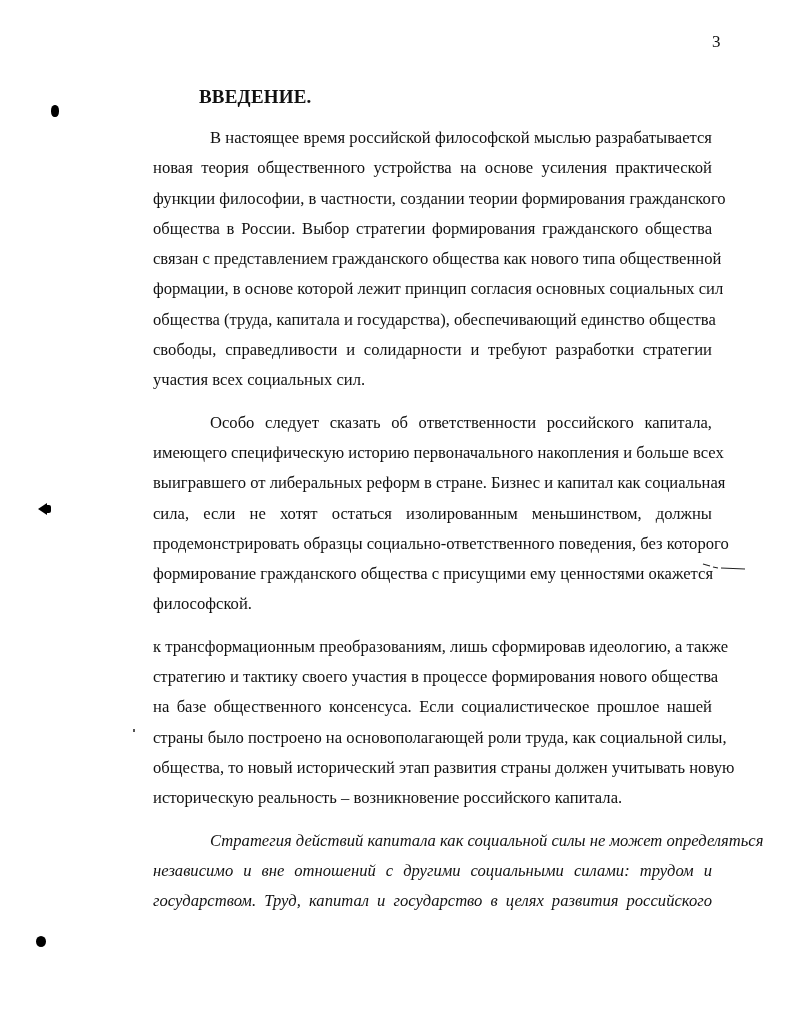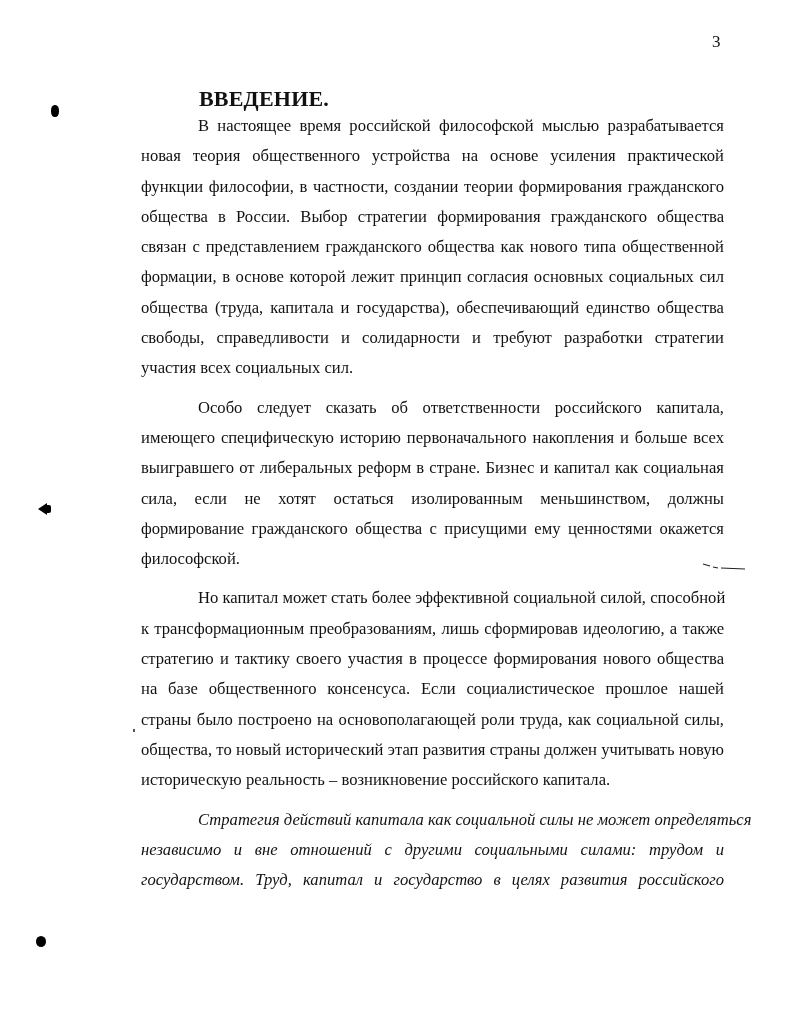--- a/index.html
+++ b/index.html
@@ -1,21 +1,21 @@
 <!DOCTYPE html>
 <html><head>
 <meta charset="utf-8">
 <style>
   html, body { margin: 0; padding: 0; background: #ffffff; }
   body { width: 799px; height: 1034px; position: relative; overflow: hidden;
          font-family: "Liberation Serif", "DejaVu Serif", serif; color: #111; }
   .page-number { position: absolute; top: 32px; left: 712px; font-size: 17px; }
-  .heading { position: absolute; top: 86px; left: 199px; font-size: 22px; font-weight: bold; letter-spacing: 0.2px; }
+  .heading { position: absolute; top: 86px; left: 199px; font-size: 19px; font-weight: bold; letter-spacing: 0.2px; }
   .body-text { position: absolute; left: 141px; width: 583px; font-size: 16.6px; line-height: 30.3px; }
-  .para { margin: 0; text-align: justify; text-align-last: left; }
+  .para { margin: 12px; text-align: justify; text-align-last: left; }
   .para .line { display: block; text-align: justify; text-align-last: justify; white-space: nowrap; }
   .para .line.last { text-align-last: left; }
   .para .line.indent { padding-left: 57px; }
   .mark { position: absolute; background: #000; }
   .mark-1 { left: 51px; top: 105px; width: 8px; height: 12px; border-radius: 45%; }
   .mark-2 { left: 38px; top: 503px; width: 0; height: 0; background: none;
             border-top: 6px solid transparent; border-bottom: 6px solid transparent; border-right: 9px solid #000; }
   .mark-2b { left: 45px; top: 505px; width: 6px; height: 8px; border-radius: 2px; }
   .mark-3 { left: 36px; top: 936px; width: 10px; height: 11px; border-radius: 50%; }
   .scribble { position: absolute; left: 702px; top: 563px; width: 44px; height: 8px; }
@@ -46,25 +46,25 @@
     <span class="line">формации, в основе которой лежит принцип согласия основных социальных сил</span>
     <span class="line">общества (труда, капитала и государства), обеспечивающий единство общества</span>
     <span class="line">свободы, справедливости и солидарности и требуют разработки стратегии</span>
     <span class="line last">участия всех социальных сил.</span>
   </p>
   <p class="para" style="margin-top:9px;">
     <span class="line indent">Особо следует сказать об ответственности  российского капитала,</span>
     <span class="line">имеющего специфическую историю первоначального накопления и больше всех</span>
     <span class="line">выигравшего от либеральных реформ в стране. Бизнес и капитал как социальная</span>
     <span class="line">сила, если не хотят остаться изолированным меньшинством, должны</span>
+    <span class="line">продемонстрировать образцы социально-ответственного поведения, без которого</span>
     <span class="line">формирование гражданского общества с присущими ему ценностями окажется</span>
     <span class="line last">философской.</span>
   </p>
   <p class="para" style="margin-top:9px;">
-    <span class="line indent">Но капитал может стать более эффективной социальной силой, способной</span>
     <span class="line">к трансформационным преобразованиям, лишь сформировав  идеологию, а также</span>
     <span class="line">стратегию и тактику своего участия в процессе формирования нового общества</span>
     <span class="line">на базе общественного консенсуса. Если социалистическое прошлое нашей</span>
     <span class="line">страны было построено на основополагающей роли труда, как социальной силы,</span>
     <span class="line">общества, то новый исторический этап развития страны должен учитывать новую</span>
     <span class="line last">историческую реальность – возникновение российского капитала.</span>
   </p>
   <p class="para" style="margin-top:9px;font-style:italic;">
     <span class="line indent">Стратегия действий капитала как социальной силы не может определяться</span>
     <span class="line">независимо и вне отношений с другими социальными силами: трудом   и</span>

